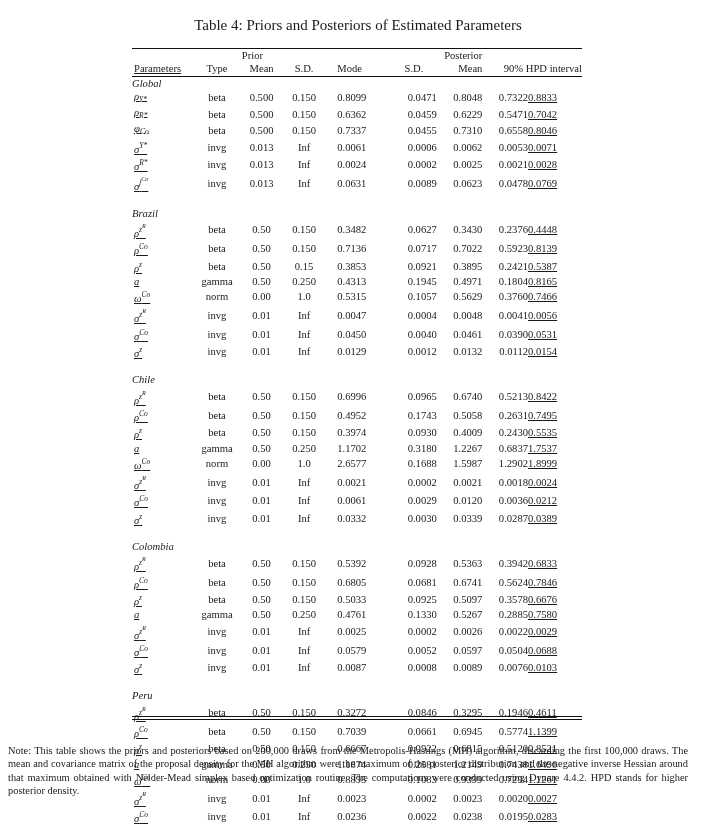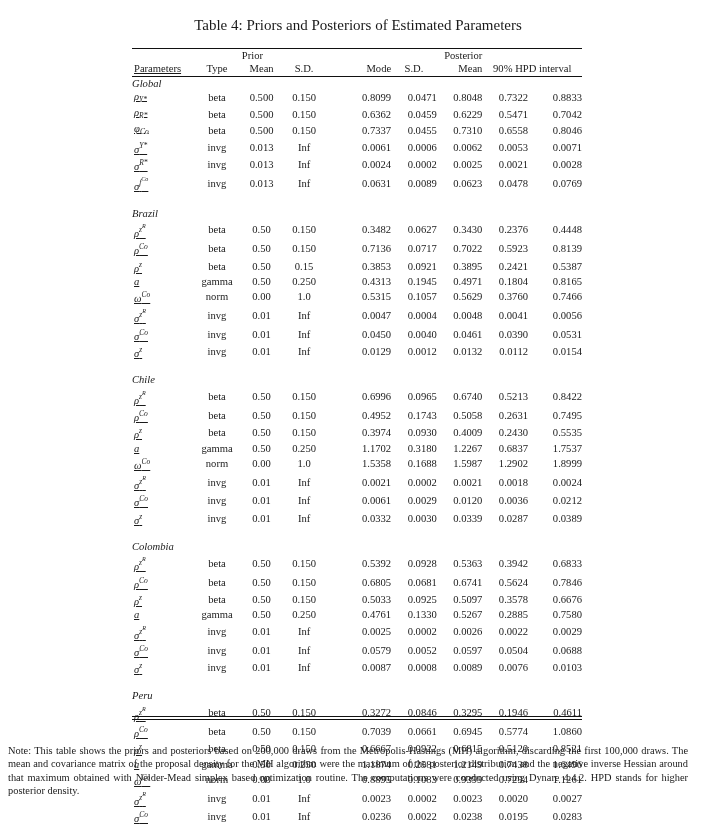--- a/index.html
+++ b/index.html
@@ -10,25 +10,25 @@
   .tbl { position:absolute; left:132px; top:48px; width:450px;
          border-collapse:collapse; font-family:"Liberation Serif",serif; font-size:10.6px; }
   .tbl td { padding:0; height:13.3px; line-height:13.3px; white-space:nowrap; }
   .top-rule { border-top:1px solid #111; }
   .mid-rule td { border-bottom:1px solid #111; }
   .c-param { width:58px; text-align:left; font-style:italic; padding-left:2px !important;text-decoration:underline; }
   .c-type  { width:44px; text-align:center; }
   .c-pm    { width:40px; text-align:center; }
   .c-psd   { width:40px; text-align:center; }
   .c-gap   { width:12px; }
-  .c-mode  { width:52px; text-align:right; }
+  .c-mode  { width:52px; }
   .c-sd    { width:44px; text-align:right; }
   .c-mean  { width:44px; text-align:right; }
   .c-lo    { width:44px; text-align:right; }
-  .c-hi    { width:52px; text-align:right; }
+  .c-hi    { width:52px; text-align:left;text-decoration:underline; }
   .section td { text-align:left;font-style:italic; }
   .spacer td { height:13px; }
   .sup { font-size:7.5px; vertical-align:5px; font-style:italic; }
   .sub { font-size:7.5px; vertical-align:-2px; font-style:italic; }
   .bottom-rule { position:absolute; left:132px; width:450px; top:716px;
                  border-top:1px solid #111; border-bottom:1px solid #111; height:2px; }
   .note { position:absolute; left:8px; top:744px; width:680px; font-family:"Liberation Serif",serif;
           font-size:10.4px; line-height:13.3px; text-align:justify; }
 </style>
 </head>
@@ -52,21 +52,21 @@
     </tr>
     <tr class="mid-rule">
       <td class="c-param" style="font-style:normal">Parameters</td>
       <td class="c-type">Type</td>
       <td class="c-pm">Mean</td>
       <td class="c-psd">S.D.</td>
       <td class="c-gap"></td>
       <td class="c-mode">Mode</td>
       <td class="c-sd" style="text-align:center">S.D.</td>
       <td class="c-mean">Mean</td>
-      <td colspan="2" style="text-align:center">90% HPD interval</td>
+      <td colspan="2" style="text-align:right">90% HPD interval</td>
     </tr>
   </thead>
   <tbody id="tbody">
       <tr class="section">
         <td colspan="10">Global</td>
       </tr>
       <tr>
         <td class="c-param"><span>ρ</span><span class="sub">Y*</span></td>
         <td class="c-type">beta</td>
         <td class="c-pm">0.500</td>
@@ -293,21 +293,21 @@
         <td class="c-mean">1.2267</td>
         <td class="c-lo">0.6837</td>
         <td class="c-hi">1.7537</td>
       </tr>
       <tr>
         <td class="c-param"><span>ω</span><span class="sup">Co</span></td>
         <td class="c-type">norm</td>
         <td class="c-pm">0.00</td>
         <td class="c-psd">1.0</td>
         <td class="c-gap"></td>
-        <td class="c-mode">1.5358</td>
+        <td class="c-mode">2.6577</td>
         <td class="c-sd">0.1688</td>
         <td class="c-mean">1.5987</td>
         <td class="c-lo">1.2902</td>
         <td class="c-hi">1.8999</td>
       </tr>
       <tr>
         <td class="c-param"><span>σ</span><span class="sup">z<span style="font-size: 6px; vertical-align: 4px;">R</span></span></td>
         <td class="c-type">invg</td>
         <td class="c-pm">0.01</td>
         <td class="c-psd">Inf</td>
@@ -453,21 +453,21 @@
       <tr>
         <td class="c-param"><span>ρ</span><span class="sup">Co</span></td>
         <td class="c-type">beta</td>
         <td class="c-pm">0.50</td>
         <td class="c-psd">0.150</td>
         <td class="c-gap"></td>
         <td class="c-mode">0.7039</td>
         <td class="c-sd">0.0661</td>
         <td class="c-mean">0.6945</td>
         <td class="c-lo">0.5774</td>
-        <td class="c-hi">1.0860</td>
+        <td class="c-hi">1.1399</td>
       </tr>
       <tr>
         <td class="c-param"><span>ρ</span><span class="sup">z</span></td>
         <td class="c-type">beta</td>
         <td class="c-pm">0.50</td>
         <td class="c-psd">0.150</td>
         <td class="c-gap"></td>
         <td class="c-mode">0.6667</td>
         <td class="c-sd">0.0922</td>
         <td class="c-mean">0.6815</td>

